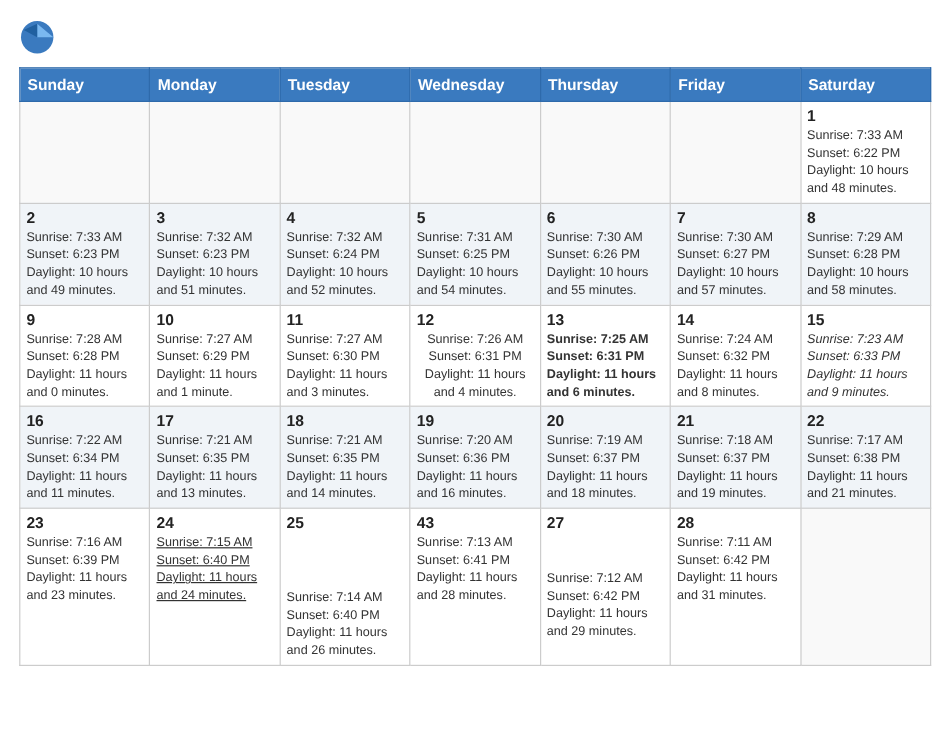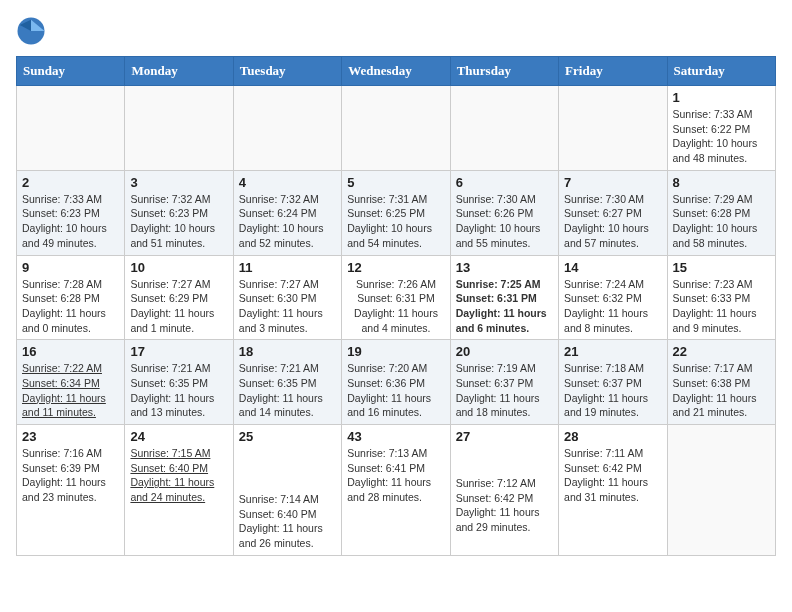--- a/index.html
+++ b/index.html
@@ -52,21 +52,20 @@
       border-collapse: collapse;
       border: 1px solid #ccc;
     }
     .calendar th {
       background-color: #3a7abf;
       color: #fff;
       text-align: left;
       padding: 6px 6px;
       font-size: 13px;
       border: 1px solid #2e6aab;
-      font-family: Liberation Serif, serif;
     }
     .calendar td {
       vertical-align: top;
       border: 1px solid #ccc;
       padding: 4px 5px;
       width: 108px;
       min-height: 80px;
       background: #fff;
       font-size: 11px;
       color: #333;
@@ -214,29 +213,29 @@
 Daylight: 11 hours and 6 minutes.</div>
         </td>
         <td>
           <span class="day-number">14</span>
           <div class="day-info" style="white-space: pre-line;">Sunrise: 7:24 AM
 Sunset: 6:32 PM
 Daylight: 11 hours and 8 minutes.</div>
         </td>
         <td>
           <span class="day-number">15</span>
-          <div class="day-info" style="white-space: pre-line;">Sunrise: 7:23 AM
+          <div class="day-info" style="white-space: pre-line; font-style: italic;">Sunrise: 7:23 AM
 Sunset: 6:33 PM
 Daylight: 11 hours and 9 minutes.</div>
         </td>
       </tr>
       <tr class="row-alt">
         <td>
           <span class="day-number">16</span>
-          <div class="day-info" style="white-space: pre-line; text-decoration: underline;">Sunrise: 7:22 AM
+          <div class="day-info" style="white-space: pre-line;">Sunrise: 7:22 AM
 Sunset: 6:34 PM
 Daylight: 11 hours and 11 minutes.</div>
         </td>
         <td>
           <span class="day-number">17</span>
           <div class="day-info" style="white-space: pre-line;">Sunrise: 7:21 AM
 Sunset: 6:35 PM
 Daylight: 11 hours and 13 minutes.</div>
         </td>
         <td>

